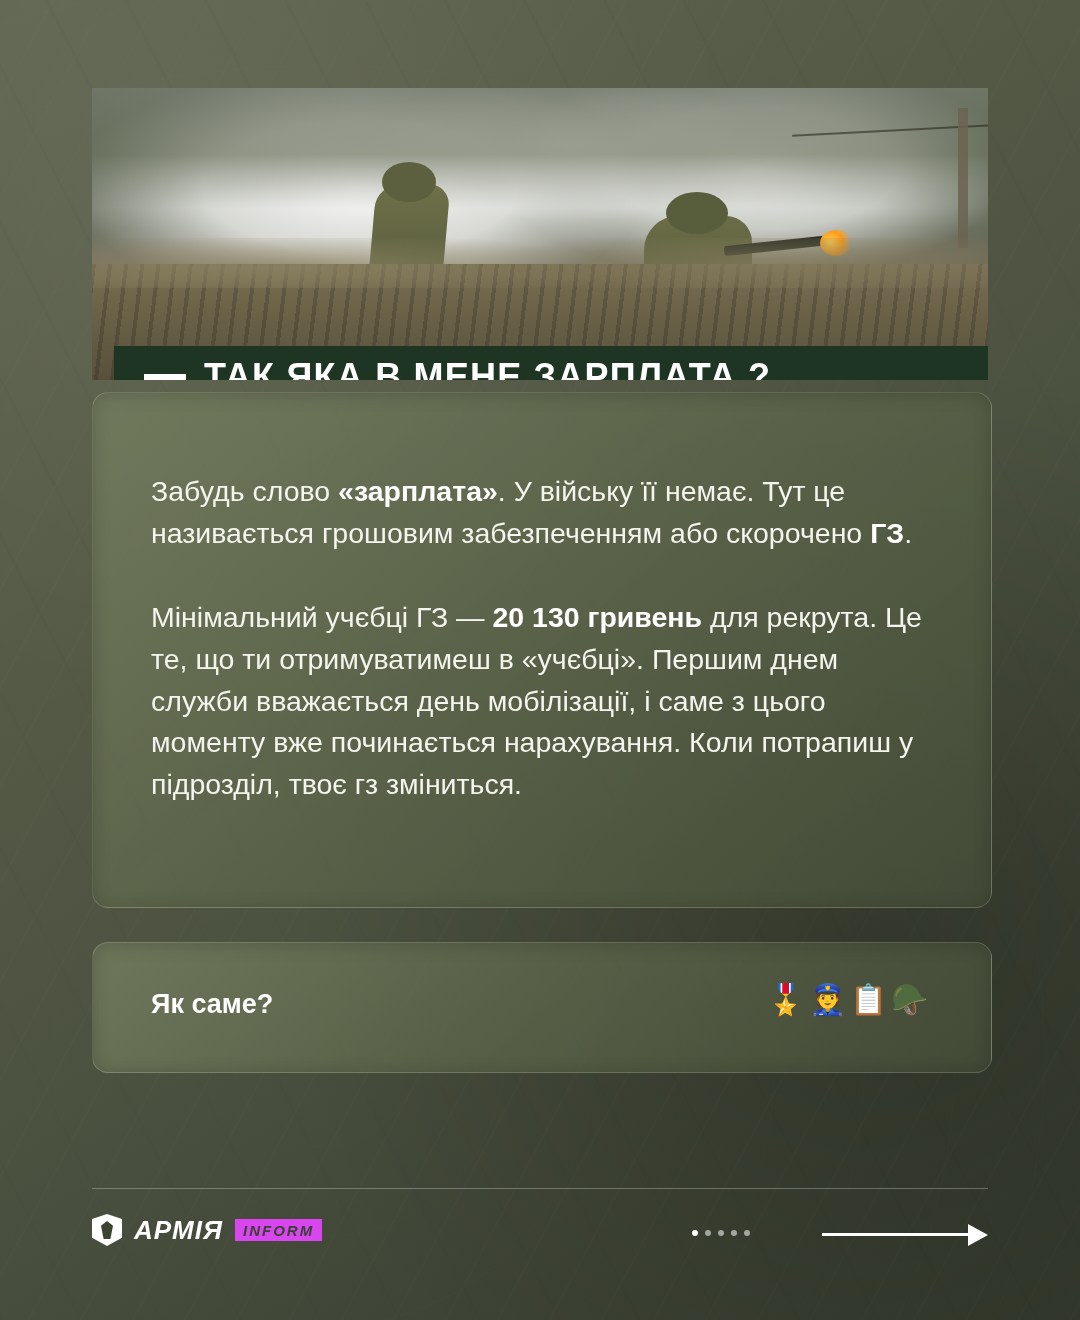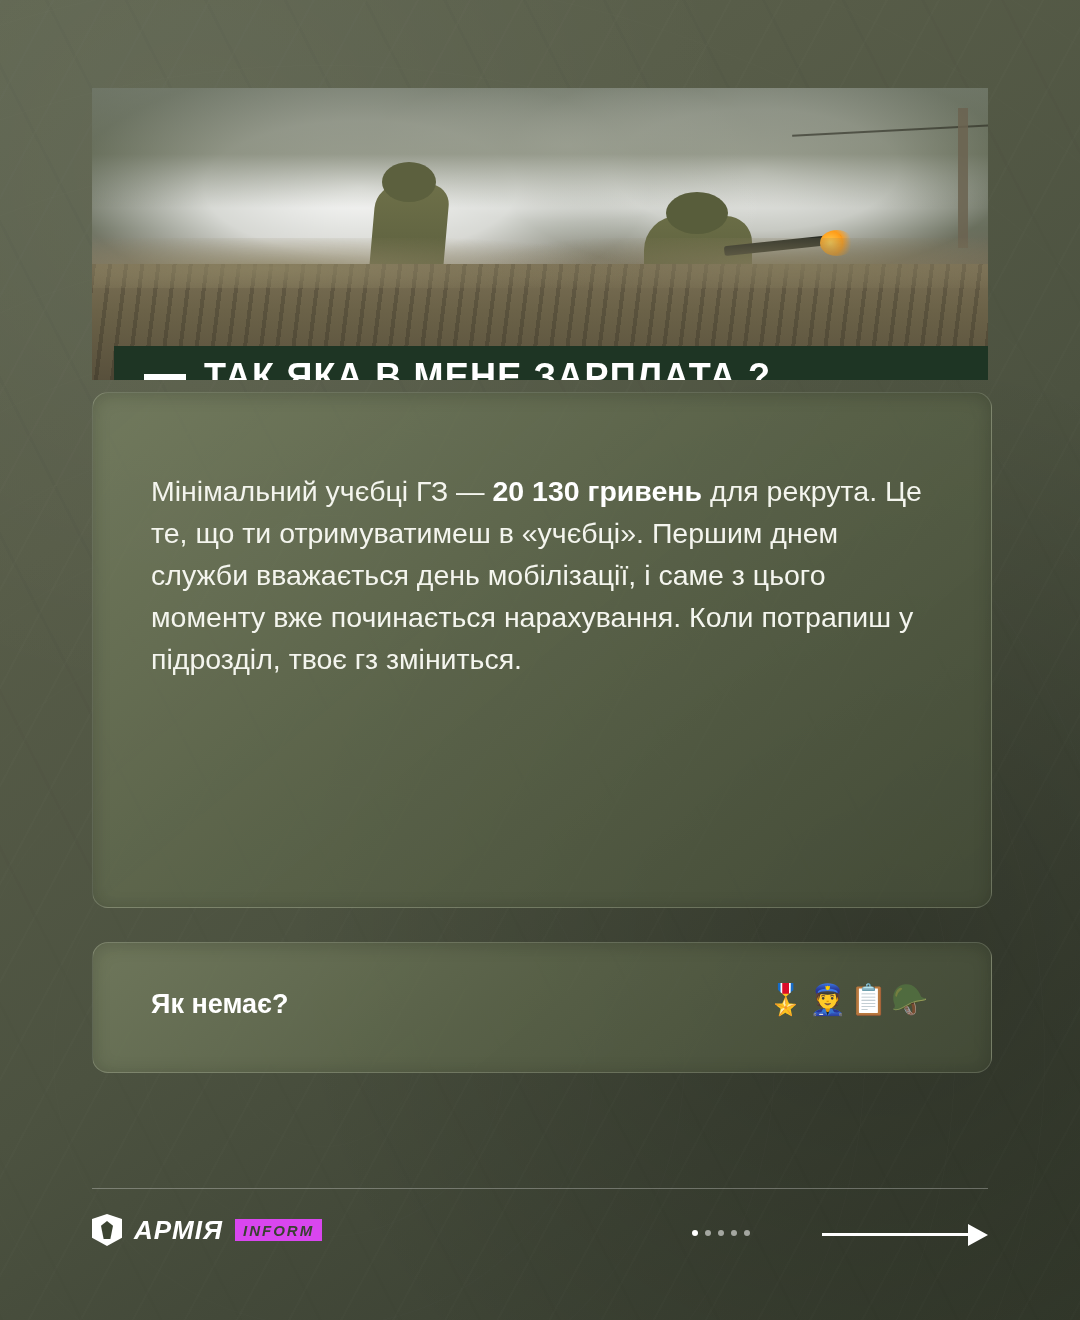--- a/index.html
+++ b/index.html
@@ -277,27 +277,30 @@
     </div>
 
     <div class="headline">
       <span class="dash"></span>
       <span class="htext">ТАК ЯКА В МЕНЕ ЗАРПЛАТА ?</span>
     </div>
   </div>
 
   <div class="panel panel-main">
     <div class="body-text para">
+      <span>Забудь слово </span><b>«зарплата»</b><span>. У війську її немає. Тут це називається грошовим забезпеченням або скорочено </span><b>ГЗ</b><span>.</span>
+    </div>
+    <div class="body-text para">
       <span>Мінімальний учєбці ГЗ — </span><b>20 130 гривень</b><span> для рекрута. Це те, що ти отримуватимеш в «учєбці». Першим днем служби вважається день мобілізації, і саме з цього моменту вже починається нарахування. Коли потрапиш у підрозділ, твоє гз зміниться.</span>
     </div>
   </div>
 
   <div class="panel panel-second">
     <div class="q-row">
-      <div class="q-title">Як немає?</div>
+      <div class="q-title">Як саме?</div>
       <div class="emoji-row">
         <span>🎖️</span><span>👮</span><span>📋</span><span>🪖</span>
       </div>
     </div>
   </div>
 
 </div>
 
 <div class="footer">
   <div class="footer-rule"></div>

